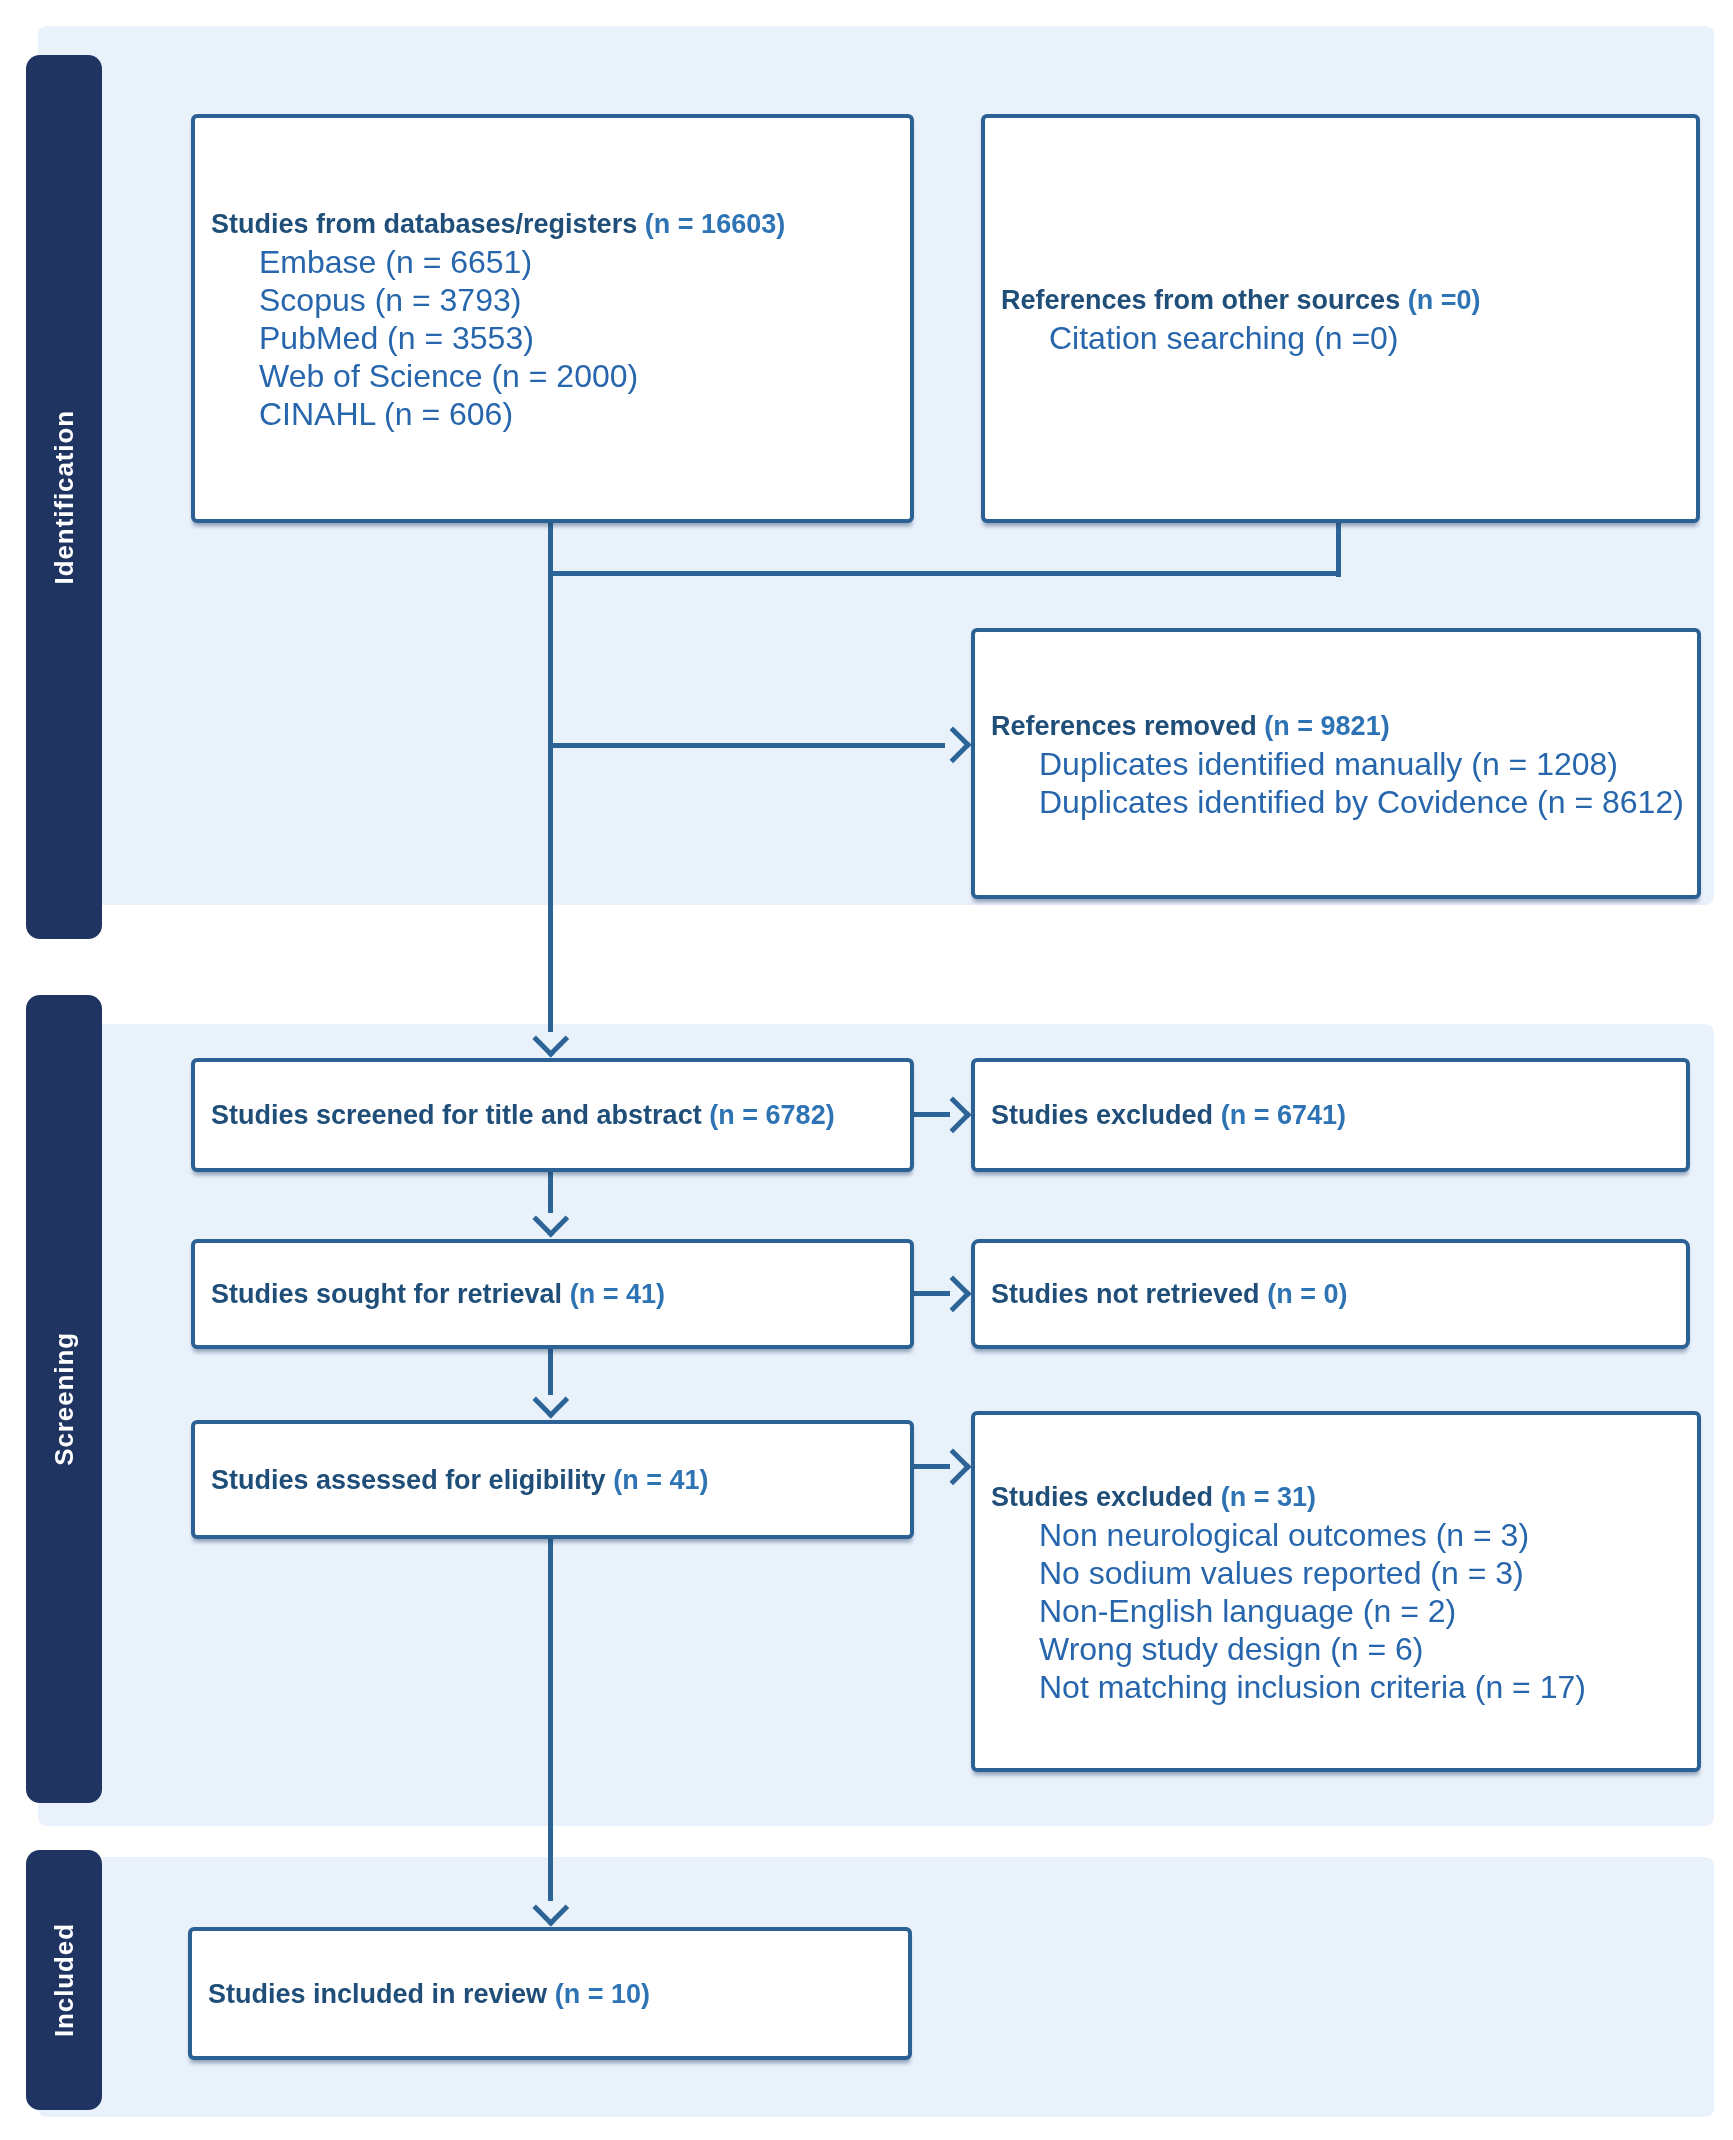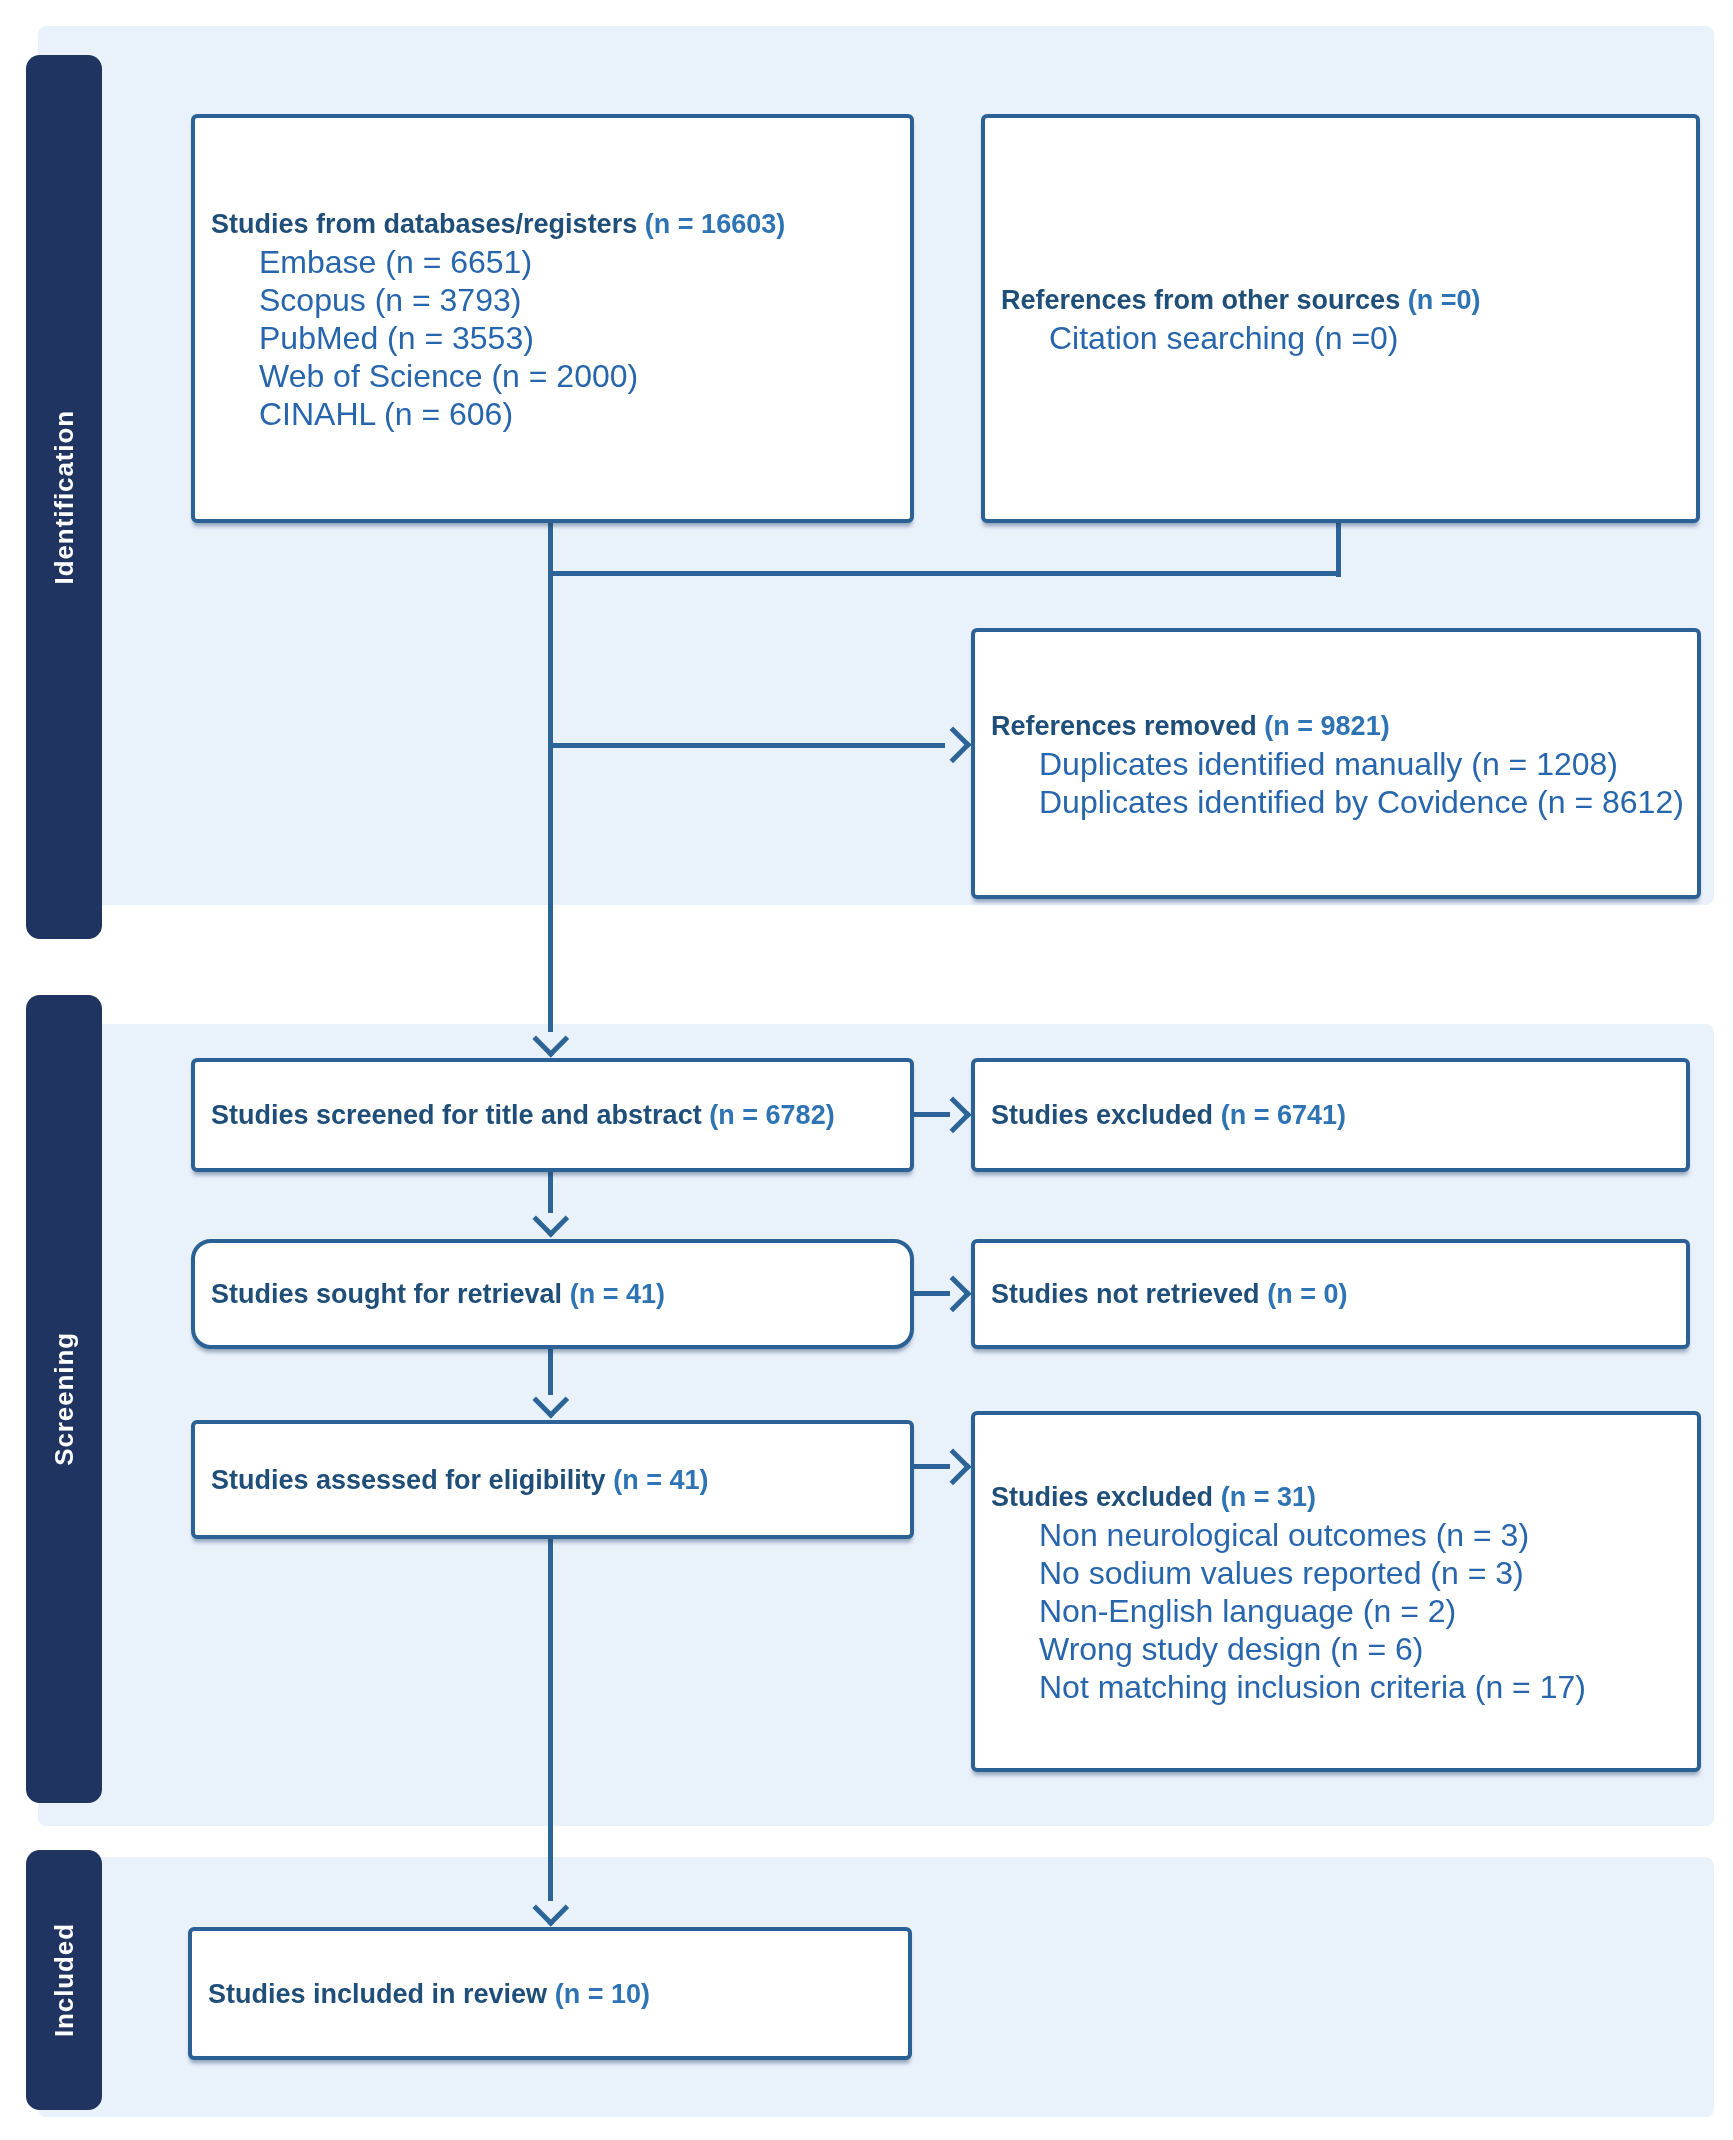--- a/index.html
+++ b/index.html
@@ -31,22 +31,22 @@
   .lbl{color:#1F4E79;font-weight:700;}
   .nval{color:#2E74B5;font-weight:700;margin-left:7.7px;}
   .sub{color:#2766AC;font-weight:500;font-size:32px;line-height:38px;
        margin-left:48px;white-space:nowrap;}
 
   #box-databases{left:191px;top:114px;width:723px;height:409px;}
   #box-other-sources{left:981px;top:114px;width:719px;height:409px;}
   #box-references-removed{left:971px;top:611px;width:730px;height:271px;margin-top:17px;}
   #box-screened{left:191px;top:1058px;width:723px;height:114px;}
   #box-excluded-screening{left:971px;top:1058px;width:719px;height:114px;}
-  #box-sought{left:191px;top:1239px;width:723px;height:110px;border-radius:20px;}
-  #box-not-retrieved{left:971px;top:1239px;width:719px;height:110px;}
+  #box-sought{left:191px;top:1239px;width:723px;height:110px;}
+  #box-not-retrieved{left:971px;top:1239px;width:719px;height:110px;border-radius:8px;}
   #box-assessed{left:191px;top:1420px;width:723px;height:119px;}
   #box-excluded-eligibility{left:971px;top:1411px;width:730px;height:361px;}
   #box-included{left:188px;top:1927px;width:724px;height:133px;}
 
   
   .cline{position:absolute;background:#2D6497;}
   .chev{position:absolute;width:20.6px;height:20.6px;
         border-right:5.2px solid #2D6497;border-bottom:5.2px solid #2D6497;background:transparent;}
   .chev-down{transform:rotate(45deg);}
   .chev-right{transform:rotate(-45deg);}

